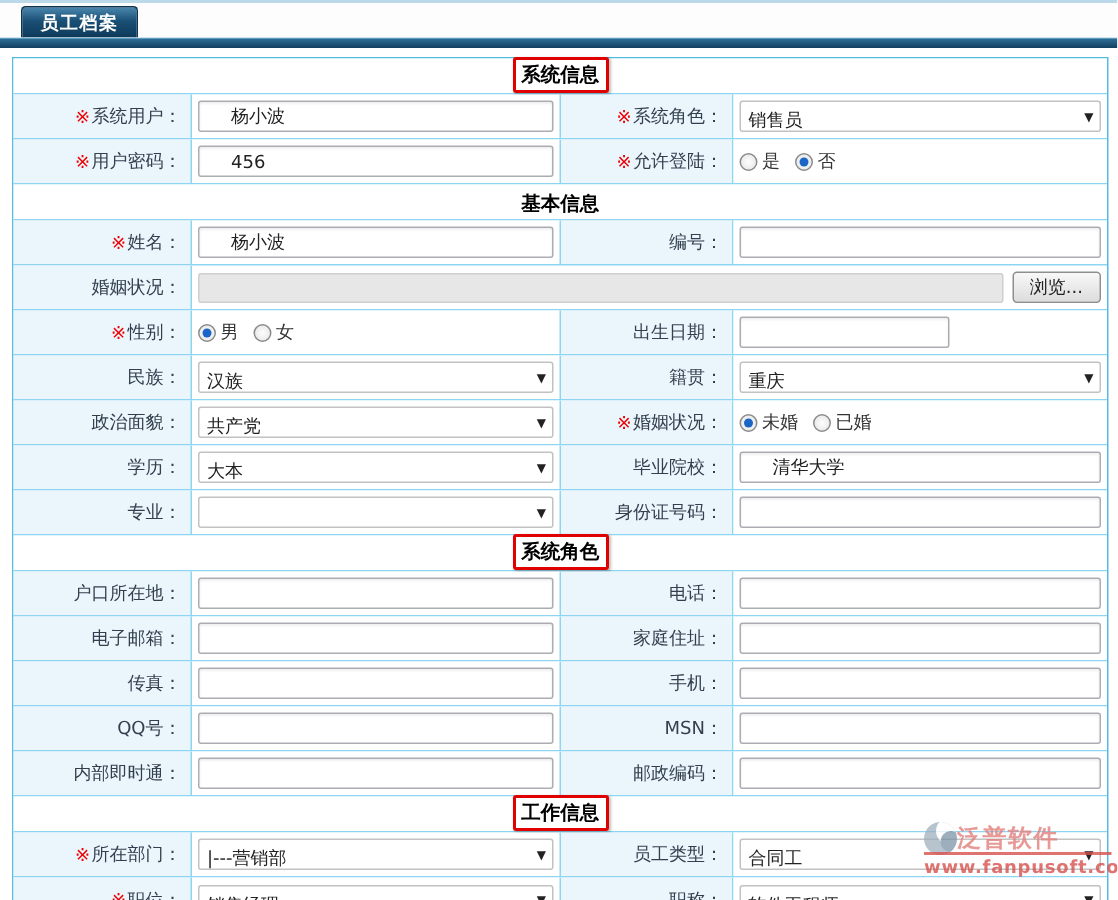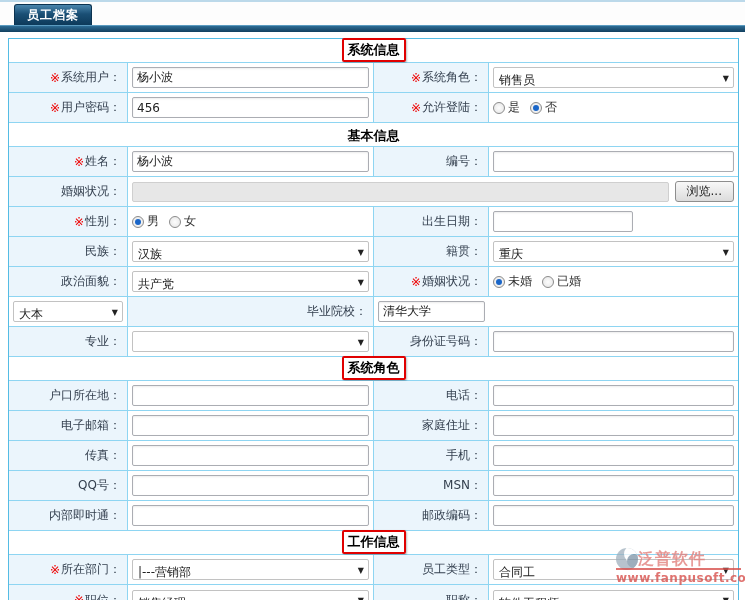--- a/index.html
+++ b/index.html
@@ -29,21 +29,21 @@
   .lbl { justify-content:flex-end; background:#ebf5fc; padding-right:6px;
     border-right:1px solid #8ed5f2; font-size:12px; color:#333f4e; white-space:nowrap; }
   .lbl .req { color:#ee0000; font-size:12px; margin-right:1px; }
   .fld { padding:0 4px; background:#fff; }
   .fld.mid { border-right:1px solid #8ed5f2; }
   .hdr-text { font-size:13px; font-weight:bold; color:#000; padding:1px 4px; }
   .hdr-text.boxed { border:2px solid #e00000; border-radius:2px; box-shadow:1px 1px 2px rgba(0,0,0,.25); }
 
   
   input.txt { width:100%; height:21px; border:1px solid #abadb3; border-radius:2px;
-    padding:0 4px; font-size:12px; color:#222; outline:none;
+    padding:0 21px; font-size:12px; color:#222; outline:none;
     box-shadow:inset 0 1px 2px rgba(0,0,0,.08); background:#fff;
     font-family:"DejaVu Sans","Liberation Sans",sans-serif; }
   .sel { position:relative; width:100%; height:21px; border:1px solid #c2c2c2; border-radius:2px;
     background:#fff; display:flex; align-items:flex-start; padding:4px 16px 0 5px;
     font-size:12px; color:#222; cursor:default; }
   .sel .arrow { position:absolute; right:4px; top:50%; transform:translateY(-50%);
     font-size:8px; color:#222; }
   .radios { display:flex; align-items:center; gap:10px; font-size:12px; color:#333; }
   .radio-opt { display:flex; align-items:center; gap:3px; }
   .rb { width:12px; height:12px; border-radius:50%; border:1px solid #8b8b8b;
@@ -228,20 +228,23 @@
               <span>未婚</span>
             </span>
             <span class="radio-opt">
               <span class="rb"></span>
               <span>已婚</span>
             </span>
           </div>
         </div>
       </div>
       <div class="row">
+        <div class="cell lbl">
+          <span>学历：</span>
+        </div>
         <div class="cell fld mid">
           <div class="sel">
             <span>大本</span>
             <span class="arrow">▼</span>
           </div>
         </div>
         <div class="cell lbl">
           <span>毕业院校：</span>
         </div>
         <div class="cell fld">

